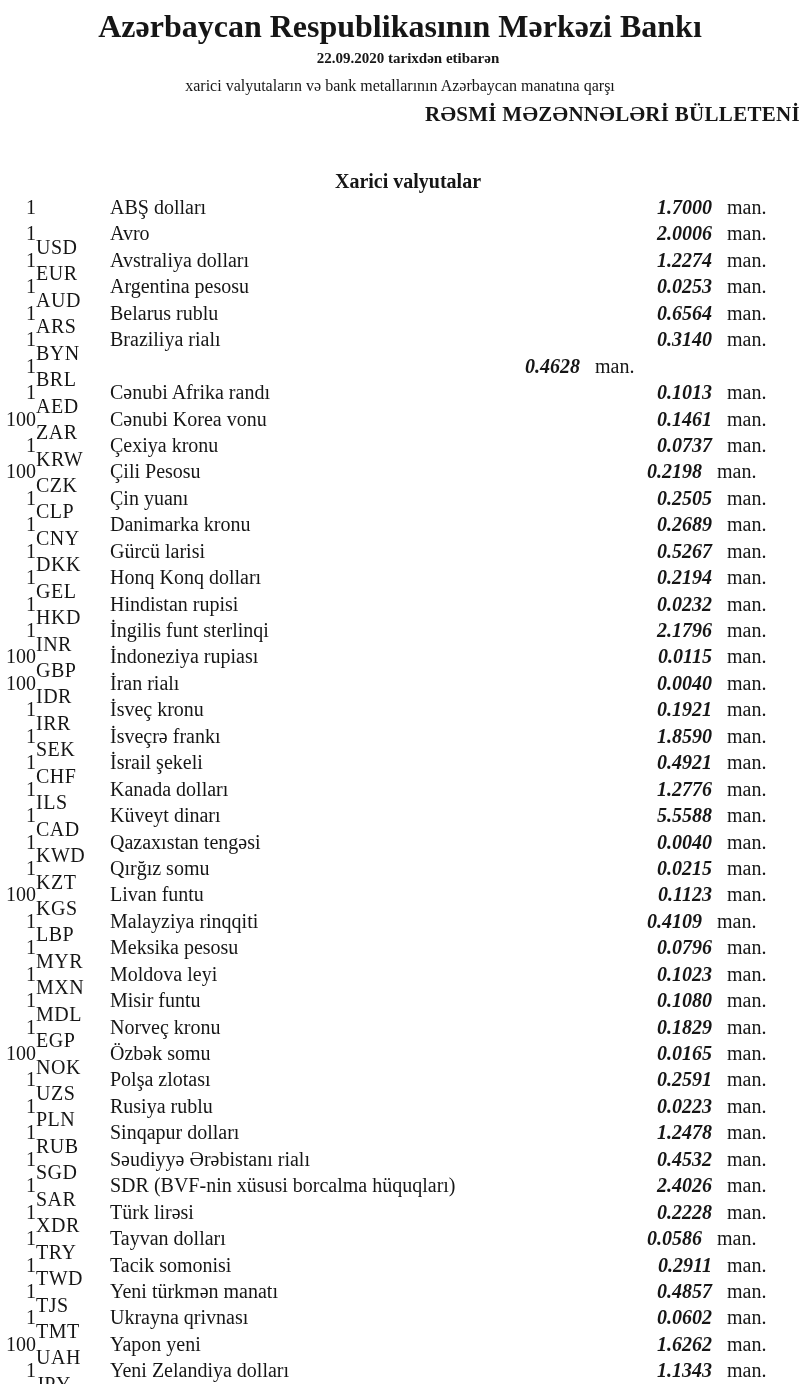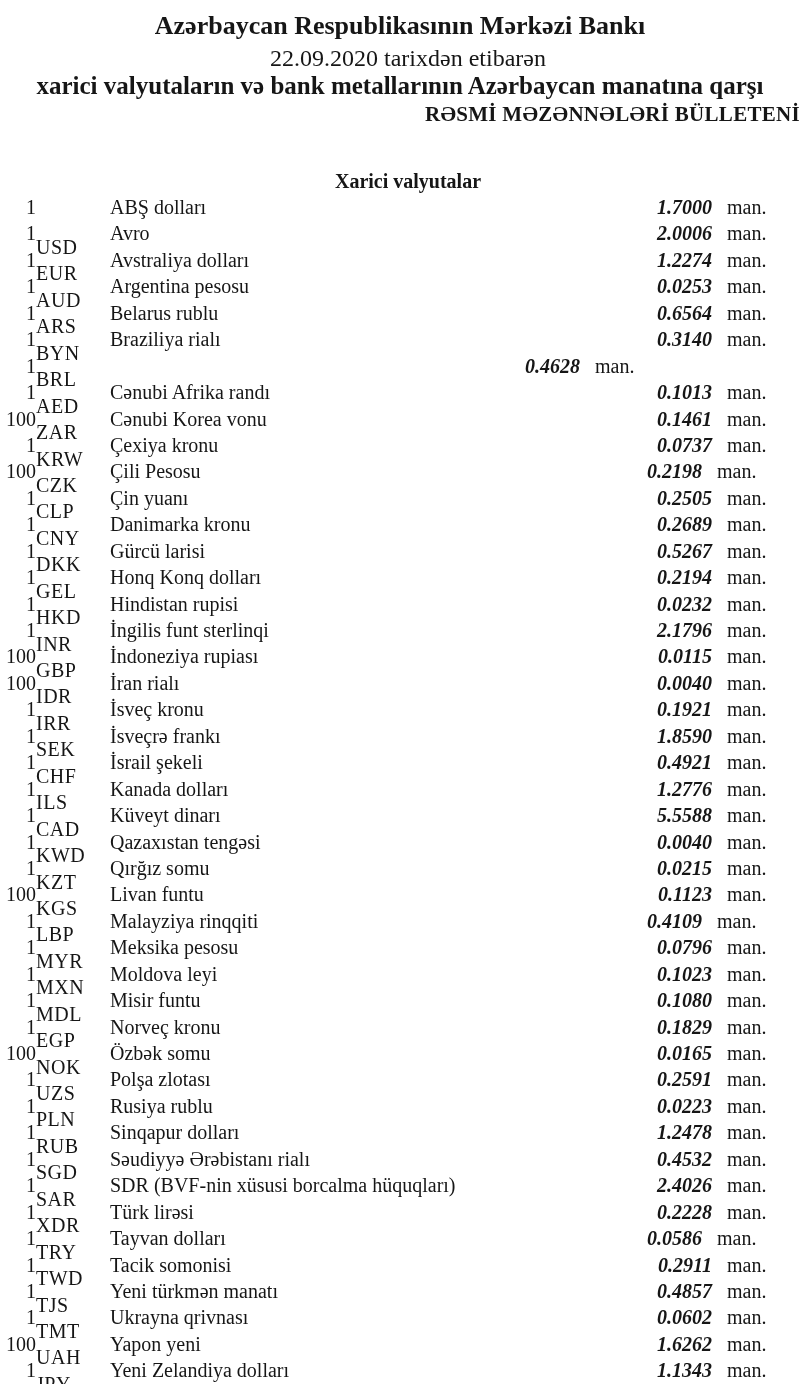--- a/index.html
+++ b/index.html
@@ -6,27 +6,27 @@
   body {
     width: 800px;
     height: 1384px;
     background: #ffffff;
     color: #161616;
     font-family: "Liberation Serif", "DejaVu Serif", serif;
     overflow: hidden;
   }
   .doc { padding-top: 8px; }
   .title {
-    font-size: 26px; font-weight: bold; text-align: center; line-height: 36px;
+    font-size: 32px; font-weight: bold; text-align: center; line-height: 36px;
   }
   .date-line {
-    font-size: 24px; font-weight: normal; text-align: center; line-height: 28px; padding-left: 16px;
+    font-size: 15px; font-weight: bold; text-align: center; line-height: 28px; padding-left: 16px;
   }
   .subtitle {
-    font-size: 25px; font-weight: bold; text-align: center; line-height: 28px;
+    font-size: 16px; font-weight: normal; text-align: center; line-height: 28px;
   }
   .bulletin {
     font-size: 21px; font-weight: bold; text-align: right; line-height: 28px;
     letter-spacing: 0.3px;
     padding-left: 27px;
   }
   .section-title {
     font-size: 20px; font-weight: bold; text-align: center; line-height: 26px;
     margin-top: 40px;
     padding-left: 16px;

